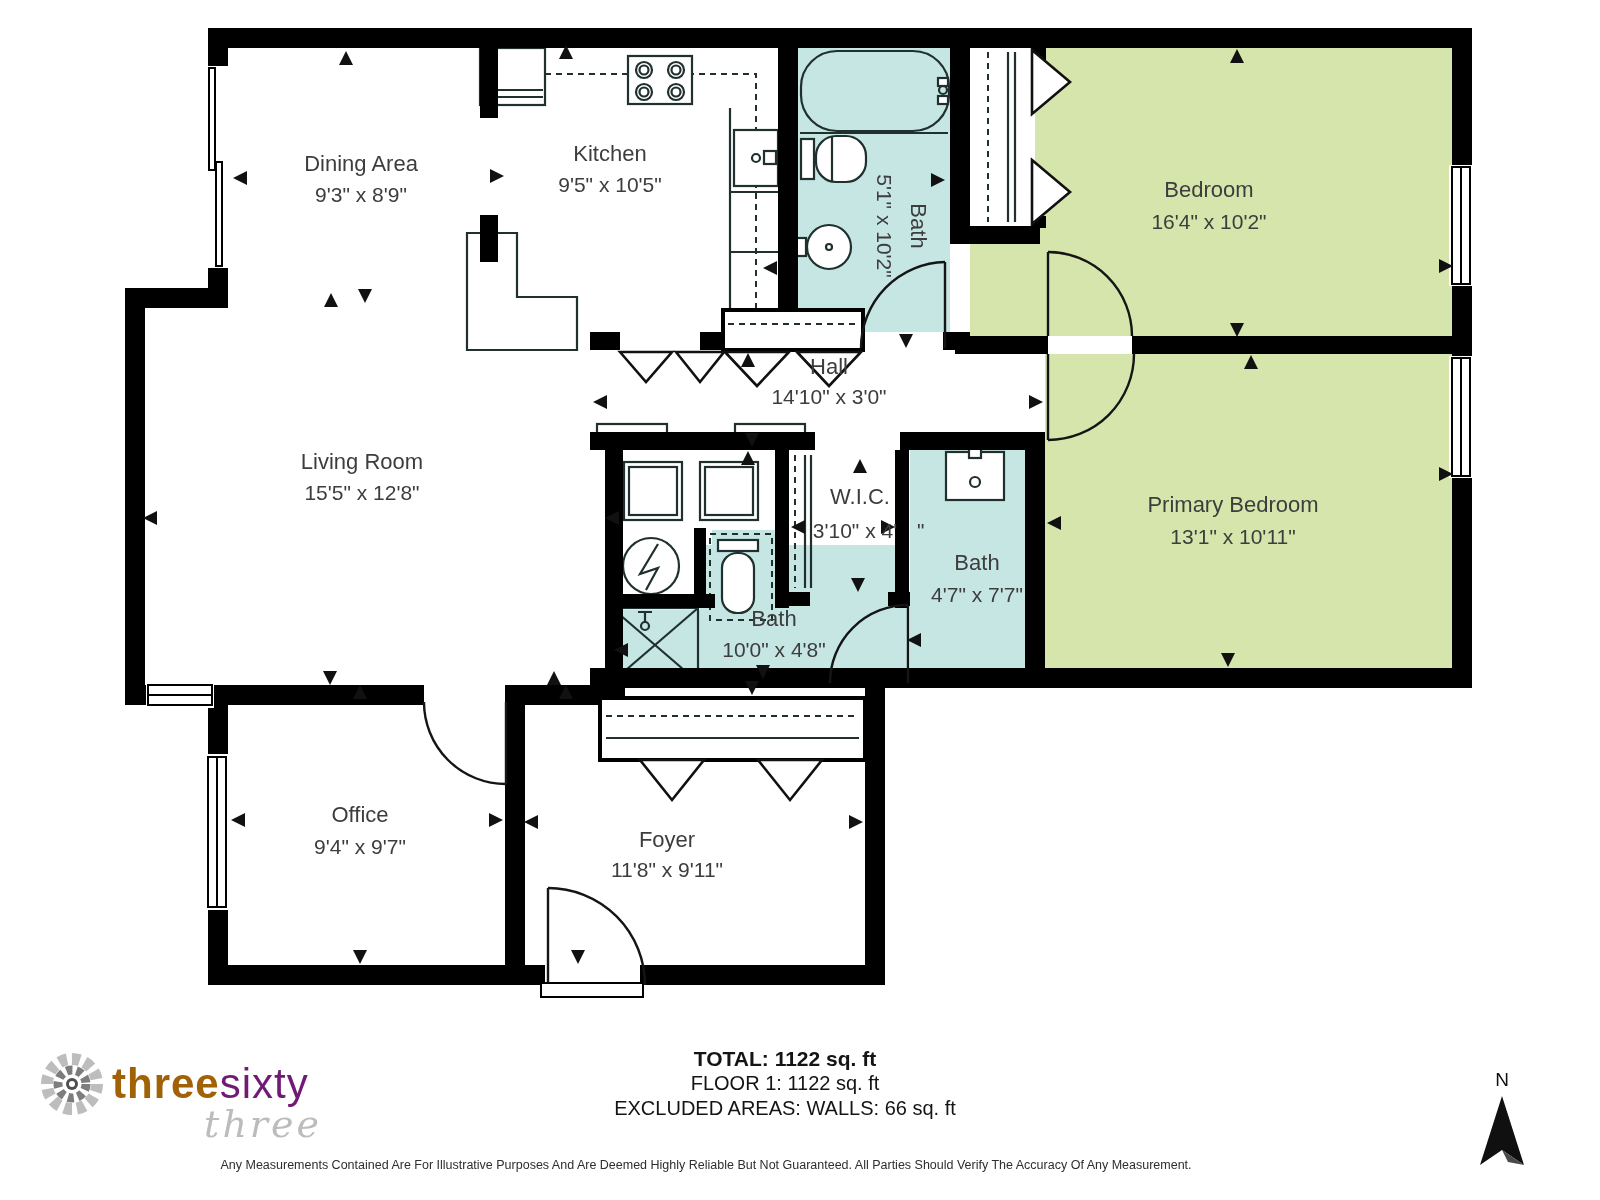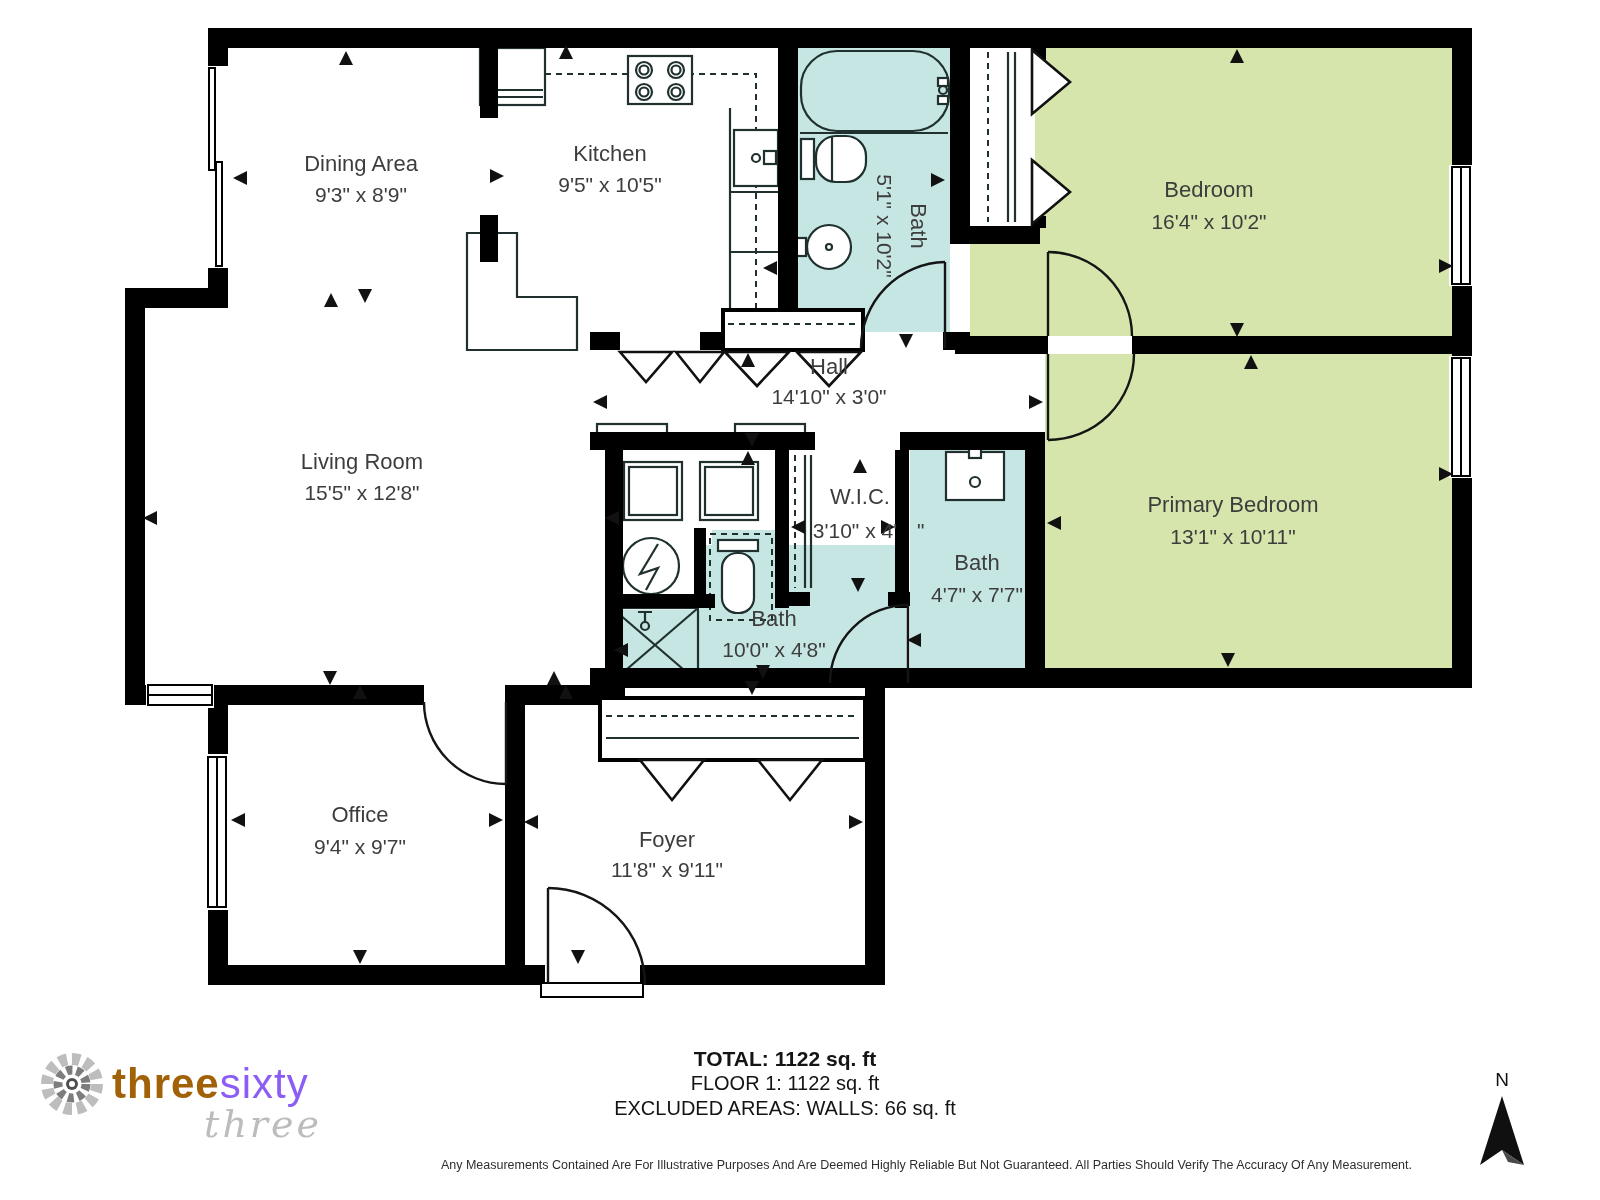--- a/index.html
+++ b/index.html
@@ -15,27 +15,27 @@
   .fix{stroke:#20302f;stroke-width:2.2;fill:none;}
   .fixw{stroke:#20302f;stroke-width:2.2;fill:#fff;}
   .fixd{stroke:#20302f;stroke-width:2;fill:none;stroke-dasharray:6 5;}
   .arc{stroke:#151515;stroke-width:2.4;fill:none;}
   .chev{stroke:#111;stroke-width:2.6;fill:#fff;}
   .winbg{fill:#fff;}
   .winln{stroke:#000;stroke-width:2;fill:#fff;}
   .summary{position:absolute;left:485px;top:1046px;width:600px;text-align:center;color:#141414;}
   .summary div{line-height:25px;font-size:20px;}
   .summary .total{font-weight:bold;font-size:21px;}
-  .disclaimer{position:absolute;left:0;top:1158px;width:1412px;text-align:right;
+  .disclaimer{position:absolute;left:0;top:1158px;width:1412px;text-align:center;
               font-size:12.5px;color:#2e2e2e;}
   .logo{position:absolute;left:40px;top:1052px;width:300px;}
   .logo-row{display:flex;align-items:center;}
   .logo-text{font-size:42px;letter-spacing:1px;margin-left:8px;}
   .logo-three{color:#a16207;font-weight:bold;}
-  .logo-sixty{color:#8b5cf6;font-weight:normal;}
+  .logo-sixty{color:#701a75;font-weight:normal;}
   .logo-indy{display:block;text-align:right;font-family:"DejaVu Serif",serif;
              font-style:italic;font-size:38px;color:#bcbcbc;margin-top:-14px;margin-right:18px;letter-spacing:3px;}
   .compass{position:absolute;left:1462px;top:1060px;}
 </style>
 </head>
 <body>
 
 <div class="page">
 
 <svg id="plan" width="1600" height="1035" viewBox="0 0 1600 1035">

